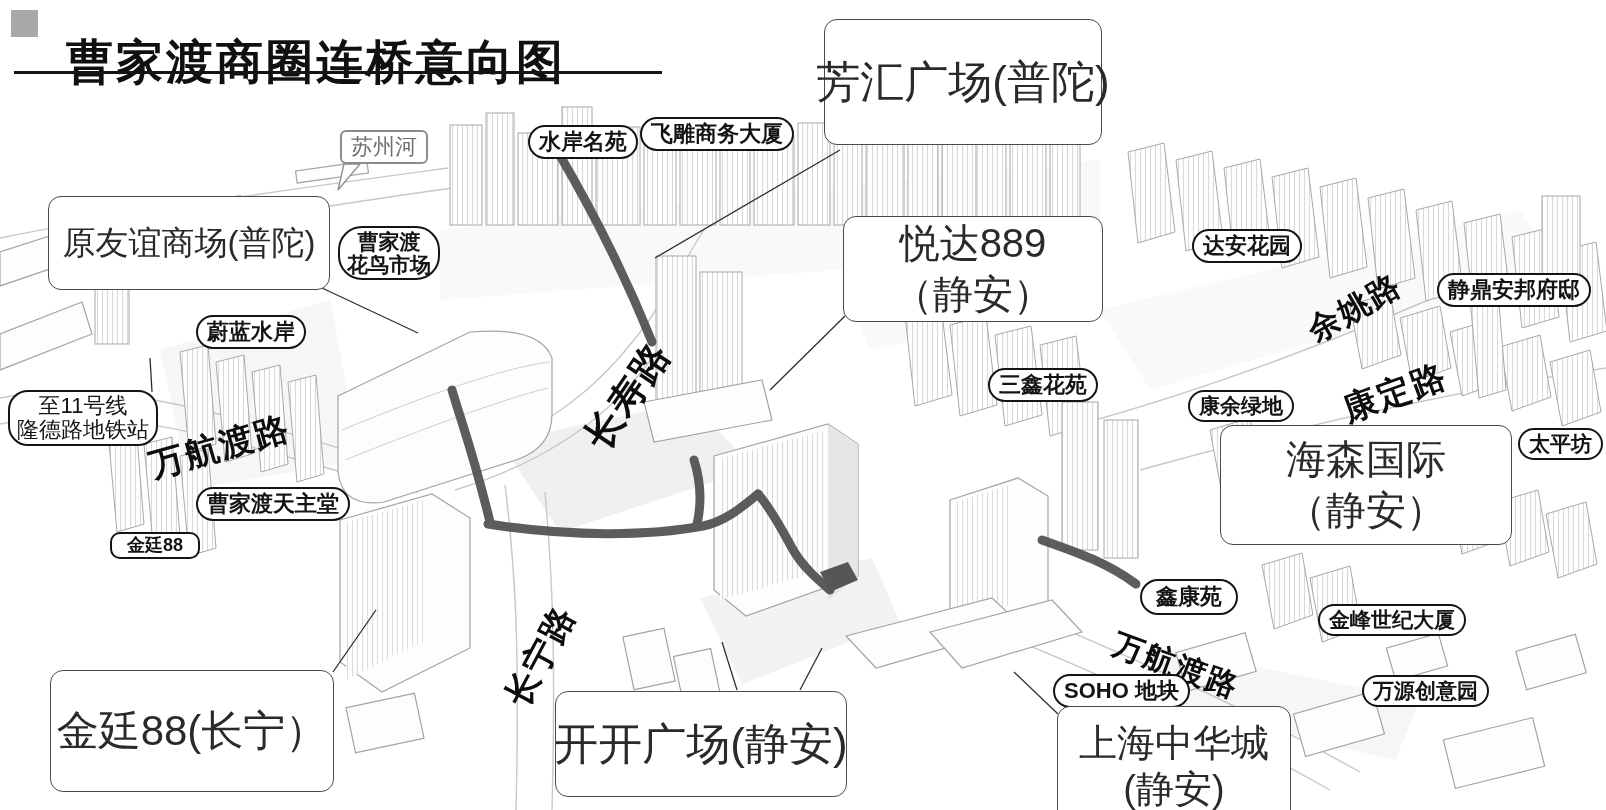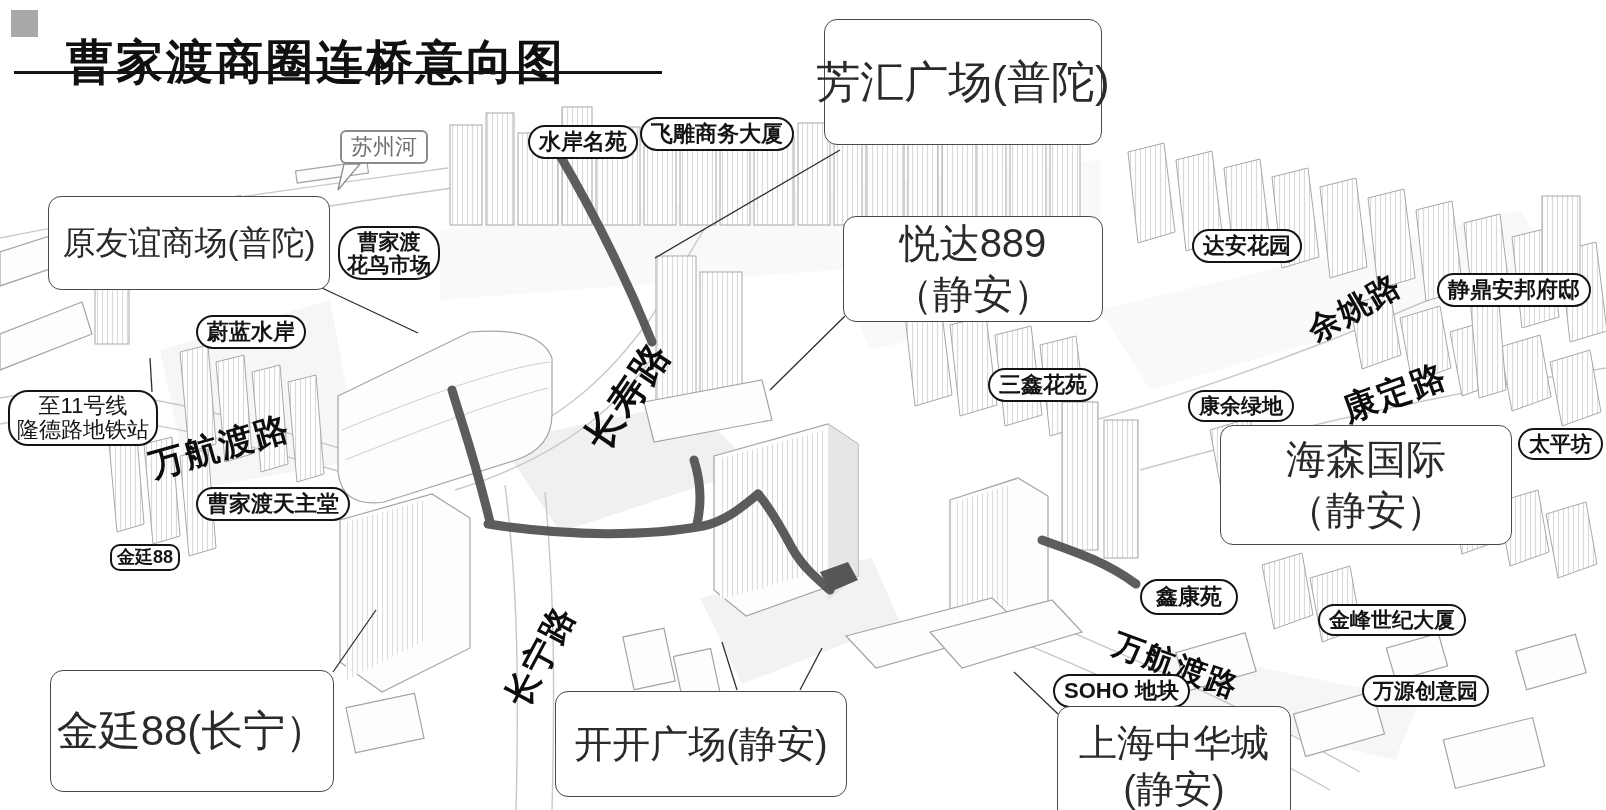--- a/index.html
+++ b/index.html
@@ -8,21 +8,21 @@
   .stage > svg{position:absolute;left:0;top:0;z-index:1;}
   
   .bullet{position:absolute;left:11px;top:10px;width:27px;height:27px;background:#a9a9a9;z-index:5;}
   .page-title{position:absolute;left:66px;top:0px;font-size:47px;font-weight:700;color:#101010;
               letter-spacing:3px;z-index:5;white-space:nowrap;}
   .title-underline{position:absolute;left:14px;top:71px;width:648px;height:3px;background:#141414;z-index:5;}
   
   .pill{position:absolute;background:#fff;border:2.5px solid #141414;border-radius:17px;
         padding:1px 9px;font-size:22px;font-weight:700;color:#141414;white-space:nowrap;
         line-height:1.25;z-index:3;}
-  .pill.small{font-size:18px;border-width:2px;border-radius:10px;padding:0 5px;margin-top:12px;}
+  .pill.small{font-size:18px;border-width:2px;border-radius:10px;padding:0 15px;}
   .pill.two{text-align:center;line-height:1.1;padding:2px 7px;border-radius:24px;}
   .pill.two span{display:block;}
   .pill.gray{color:#6f6f6f;border-color:#8c8c8c;font-weight:400;border-width:2px;border-radius:6px;}
   .pill.reg{font-weight:400;border-width:2px;border-radius:20px;}
   
   .callout{position:absolute;display:flex;flex-direction:column;justify-content:center;align-items:center;
            background:#fff;border:1.6px solid #4a4a4a;border-radius:13px;color:#2a2a2a;
            font-weight:300;text-align:center;z-index:4;line-height:1.28;white-space:nowrap;}
   .callout span{display:block;}
   
@@ -222,21 +222,21 @@
     <span>悦达889</span>
     <span>（静安）</span>
   </div>
   <div class="callout" style="left:1220px;top:425px;width:290px;height:118px;font-size:40px;">
     <span>海森国际</span>
     <span>（静安）</span>
   </div>
   <div class="callout" style="left:50px;top:670px;width:282px;height:120px;font-size:42px;">
     <span>金廷88(长宁）</span>
   </div>
-  <div class="callout" style="left:555px;top:691px;width:290px;height:104px;font-size:38px;">
+  <div class="callout" style="left:555px;top:691px;width:290px;height:104px;font-size:44px;">
     <span>开开广场(静安)</span>
   </div>
   <div class="callout" style="left:1057px;top:706px;width:232px;height:120px;font-size:38px;line-height:1.2;">
     <span>上海中华城</span>
     <span>(静安)</span>
   </div>
 
   <div class="pill gray" style="left:340px;top:130px;">苏州河</div>
   <div class="pill" style="left:528px;top:125px;">水岸名苑</div>
   <div class="pill" style="left:640px;top:117px;">飞雕商务大厦</div>

